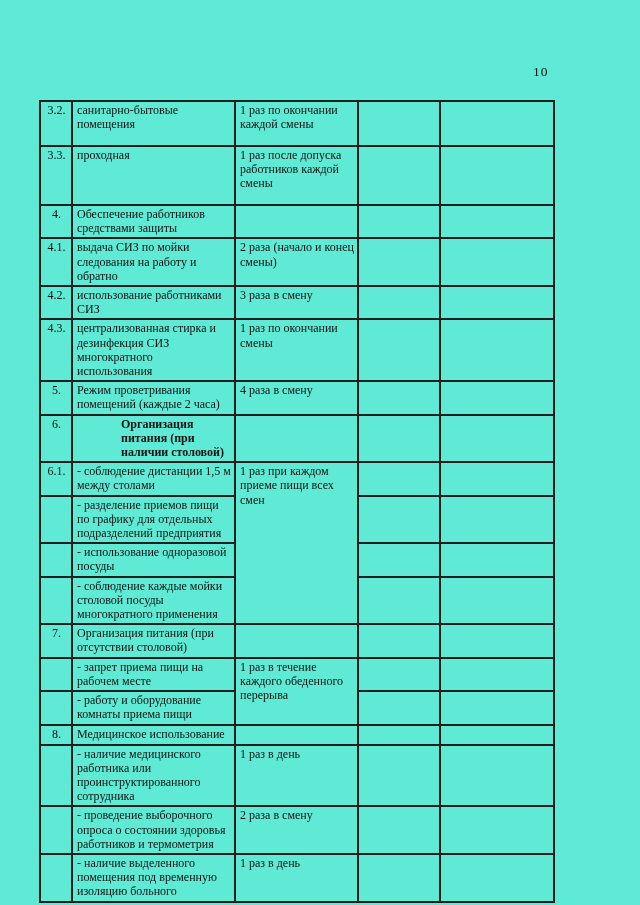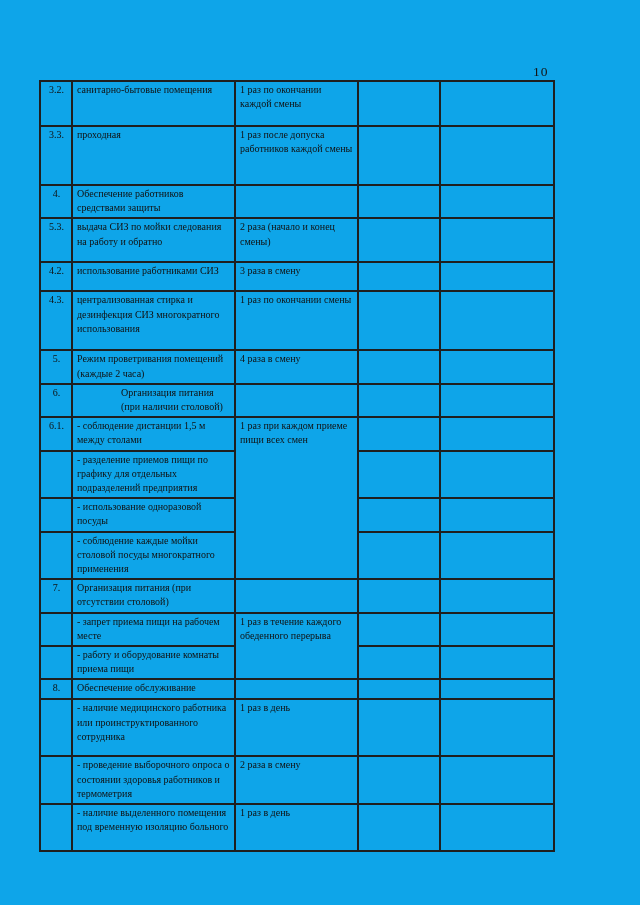--- a/index.html
+++ b/index.html
@@ -1,53 +1,53 @@
 <!DOCTYPE html>
 <html><head>
 <meta charset="utf-8">
 <style>
   html,body{margin:0;padding:0;background:#e8e8e8;}
   .sheet{
     position:relative;
     width:640px;height:905px;
-    background:#0ea5e9;
+    background:#5eead4;
     font-family:"Liberation Serif","DejaVu Serif",serif;
     color:#111;
     overflow:hidden;
   }
   .page-number{
     position:absolute;
     top:64px;left:533px;
     width:30px;
     font-size:13.5px;
     letter-spacing:1px;
     color:#141414;
   }
   table.doc{
     position:absolute;
-    left:39px;top:80px;
+    left:39px;top:100px;
     width:514px;
     border-collapse:collapse;
     table-layout:fixed;
-    font-size:10px;
+    font-size:12px;
     line-height:14.2px;
   }
   table.doc td{
     border:2px solid #1f1f1f;
     vertical-align:top;
     padding:1px 3px 2px 4px;
     overflow:hidden;
   }
   td.num{
     text-align:center;
     padding:1px 1px 2px 1px;
   }
   td.name{padding-left:5px;}
   td.freq{padding-left:5px;border-radius:9px;}
-  tr.bold-row td.name{font-weight:normal;padding-left:48px;}
+  tr.bold-row td.name{font-weight:bold;padding-left:48px;}
 </style>
 </head>
 <body>
 
 <div class="sheet">
 
   <div class="page-number">10</div>
 
   <table class="doc">
     <colgroup>
@@ -77,21 +77,21 @@
 
     <tr style="height:27px">
       <td class="num">4.</td>
       <td class="name">Обеспечение работников средствами защиты</td>
       <td class="freq"></td>
       <td></td>
       <td></td>
     </tr>
 
     <tr style="height:44px">
-      <td class="num">5.3.</td>
+      <td class="num">4.1.</td>
       <td class="name">выдача СИЗ по мойки следования на работу и обратно</td>
       <td class="freq">2 раза (начало и конец смены)</td>
       <td></td>
       <td></td>
     </tr>
 
     <tr style="height:29px">
       <td class="num">4.2.</td>
       <td class="name">использование работниками СИЗ</td>
       <td class="freq">3 раза в смену</td>
@@ -170,21 +170,21 @@
 
     <tr style="height:30px">
       <td class="num"></td>
       <td class="name">- работу и оборудование комнаты приема пищи</td>
       <td></td>
       <td></td>
     </tr>
 
     <tr style="height:20px">
       <td class="num">8.</td>
-      <td class="name">Обеспечение обслуживание</td>
+      <td class="name">Медицинское использование</td>
       <td class="freq"></td>
       <td></td>
       <td></td>
     </tr>
 
     <tr style="height:57px">
       <td class="num"></td>
       <td class="name">- наличие медицинского работника или проинструктированного сотрудника</td>
       <td class="freq">1 раз в день</td>
       <td></td>

